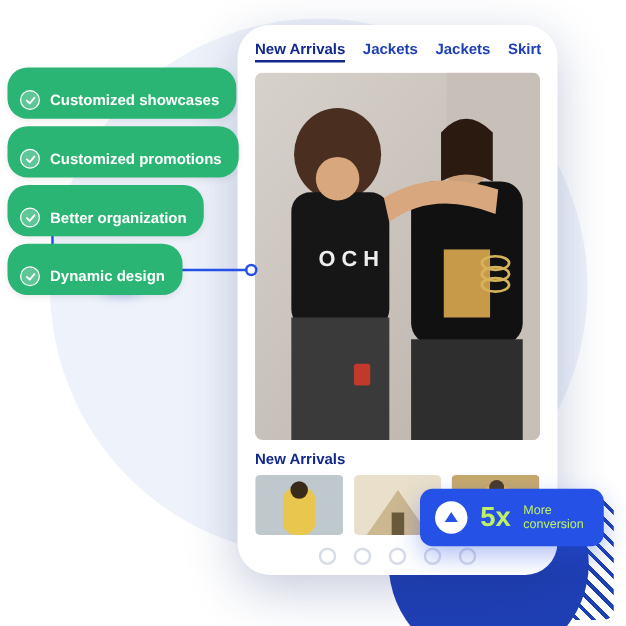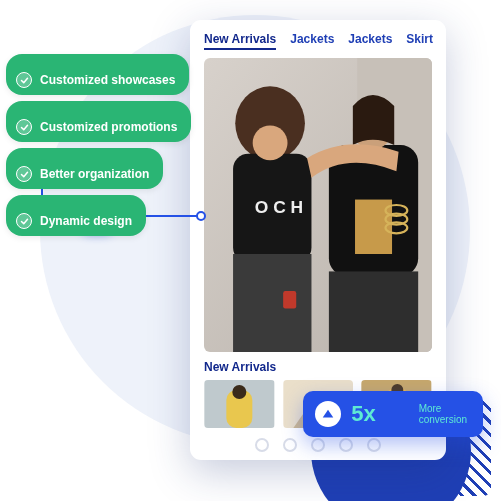--- a/index.html
+++ b/index.html
@@ -32,21 +32,21 @@
     bottom: 5px; right: 10px;
     z-index: 0;
     background: repeating-linear-gradient(45deg, #1f3fb5 0 3px, transparent 3px 9px);
     border-radius: 8px;
   }
   .phone {
     position: absolute;
     top: 20px; left: 190px;
     width: 256px; height: 440px;
     background: #fff;
-    border-radius: 11px;
+    border-radius: 26px;
     box-shadow: 0 12px 40px rgba(30,50,120,0.25);
     z-index: 3;
     overflow: hidden;
     padding: 12px 14px 8px;
     display: flex;
     flex-direction: column;
   }
   .tabs {
     display: flex;
     gap: 14px;
@@ -156,21 +156,21 @@
     border: 2px solid #2551e6;
     background: #fff;
     border-radius: 50%;
     z-index: 5;
   }
   .conv-badge {
     position: absolute;
     right: 18px;
     bottom: 64px;
     background: #2551e6;
-    color: #5eead4;
+    color: #bef264;
     border-radius: 10px;
     padding: 10px 16px 10px 12px;
     display: flex;
     align-items: center;
     gap: 10px;
     z-index: 7;
     box-shadow: 0 8px 20px rgba(37,81,230,0.35);
   }
   .conv-icon {
     width: 26px; height: 26px;
@@ -182,21 +182,20 @@
   }
   .conv-icon svg { width: 14px; height: 14px; }
   .conv-num {
     font-size: 22px;
     font-weight: 800;
   }
   .conv-text {
     font-size: 10px;
     line-height: 1.15;
     font-weight: 500;
-    margin-left: 33px;
   }
 </style>
 </head>
 <body>
 
 <div class="bg-circle"></div>
 <div class="bg-blob"></div>
 <div class="bg-stripes"></div>
 
 <div class="pills">

